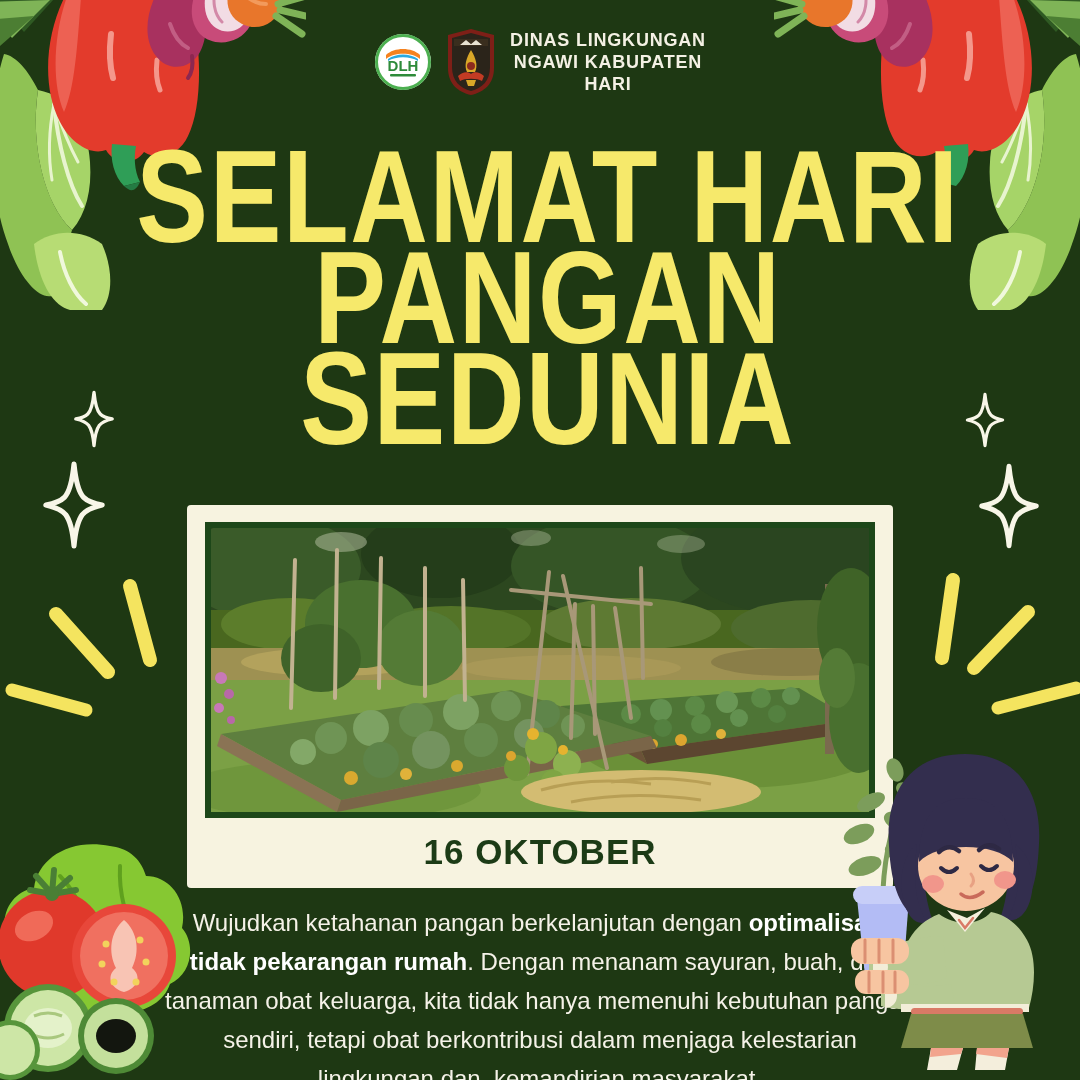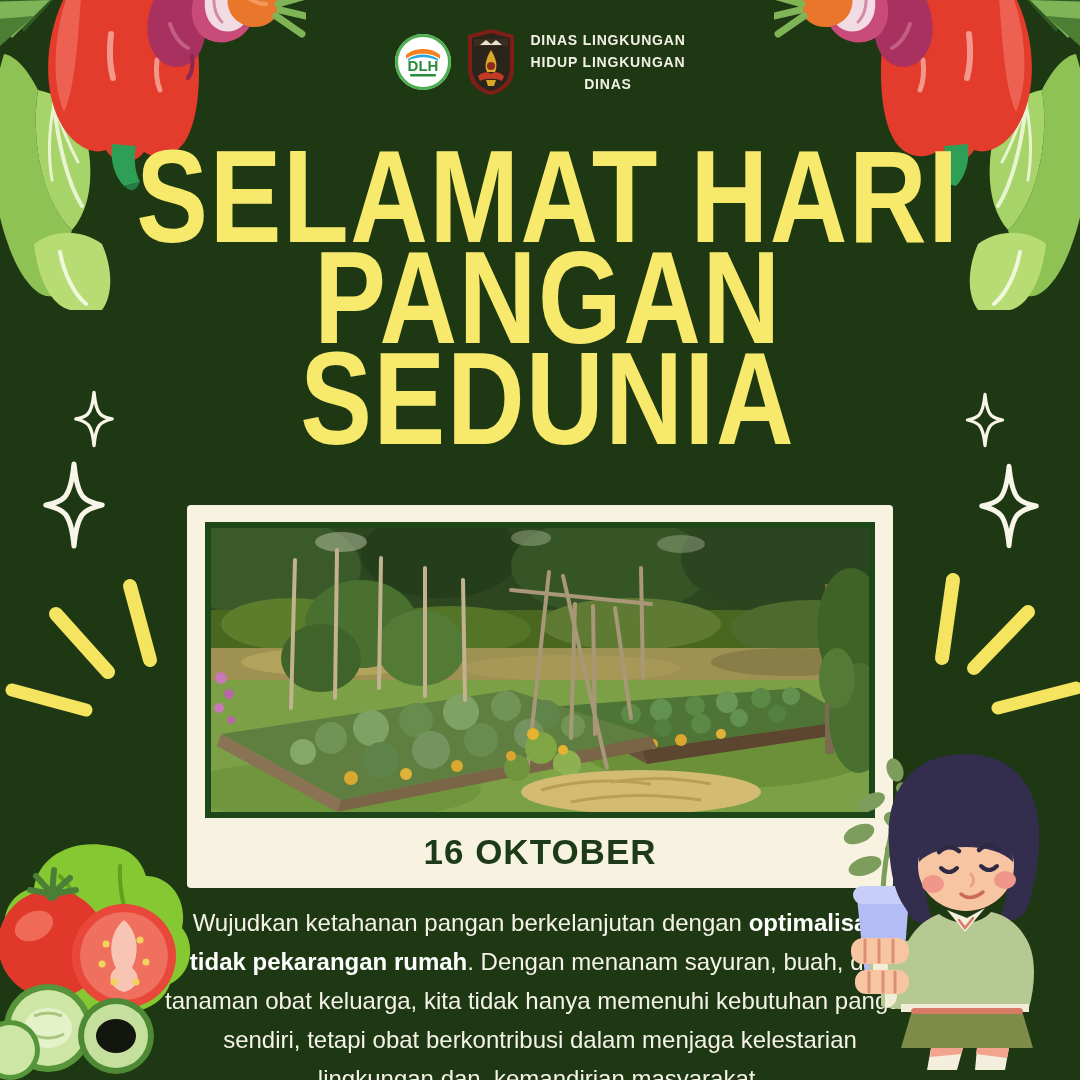--- a/index.html
+++ b/index.html
@@ -8,21 +8,21 @@
     background:#1E3813;
     font-family:"Liberation Sans", sans-serif;
   }
   
   .header{
     position:absolute;top:28px;left:0;width:100%;
     display:flex;justify-content:center;align-items:center;gap:14px;z-index:3;
   }
   .logo-dlh{width:58px;height:58px;}
   .logo-crest{width:50px;height:68px;}
-  .agency-name{color:#F4F1E4;font-weight:bold;font-size:14px;line-height:22px;
+  .agency-name{color:#F4F1E4;font-weight:bold;font-size:18px;line-height:22px;
     letter-spacing:.8px;text-align:center;}
   
   .title{
     position:absolute;top:146px;left:0;width:100%;z-index:3;
     display:flex;flex-direction:column;align-items:center;padding-left:8px;
   }
   .title-line{
     color:#F6E96B;font-weight:bold;font-size:131px;line-height:101px;
     letter-spacing:2px;white-space:nowrap;transform:scaleX(.82);transform-origin:center;
   }
@@ -145,22 +145,22 @@
       <path d="M25 5 L44 10 L44 39 C44 53 36 60 25 63 C14 60 6 53 6 39 L6 10 Z" fill="#2B241A"></path>
       <path d="M8 11 L42 11 L42 18 L8 18 Z" fill="#3A2E1E"></path>
       <path d="M14 17 L20 12 L26 17 Z M24 17 L30 12 L36 17 Z" fill="#E8E2D2"></path>
       <path d="M25 22 C20 30 18 38 21 44 L29 44 C32 38 30 30 25 22 Z" fill="#D9A728"></path>
       <circle cx="25" cy="38" r="4" fill="#8C2A1E"></circle>
       <path d="M12 48 C16 44 22 43 25 46 C28 43 34 44 38 48 L36 53 C31 50 19 50 14 53 Z" fill="#C23B24"></path>
       <path d="M20 52 L30 52 L28 58 L22 58 Z" fill="#D9A728"></path>
     </svg>
     <div class="agency-name">
       <div>DINAS LINGKUNGAN</div>
-      <div>HIDUP LINGKUNGAN</div>
-      <div>DINAS</div>
+      <div>NGAWI KABUPATEN</div>
+      <div>HARI</div>
     </div>
   </div>
 
   <div class="title">
     <div class="title-line">SELAMAT HARI</div>
     <div class="title-line">PANGAN</div>
     <div class="title-line">SEDUNIA</div>
   </div>
 
   <svg class="sparkle" style="left:70px;top:390px;" width="48" height="58" viewBox="0 0 100 140">

